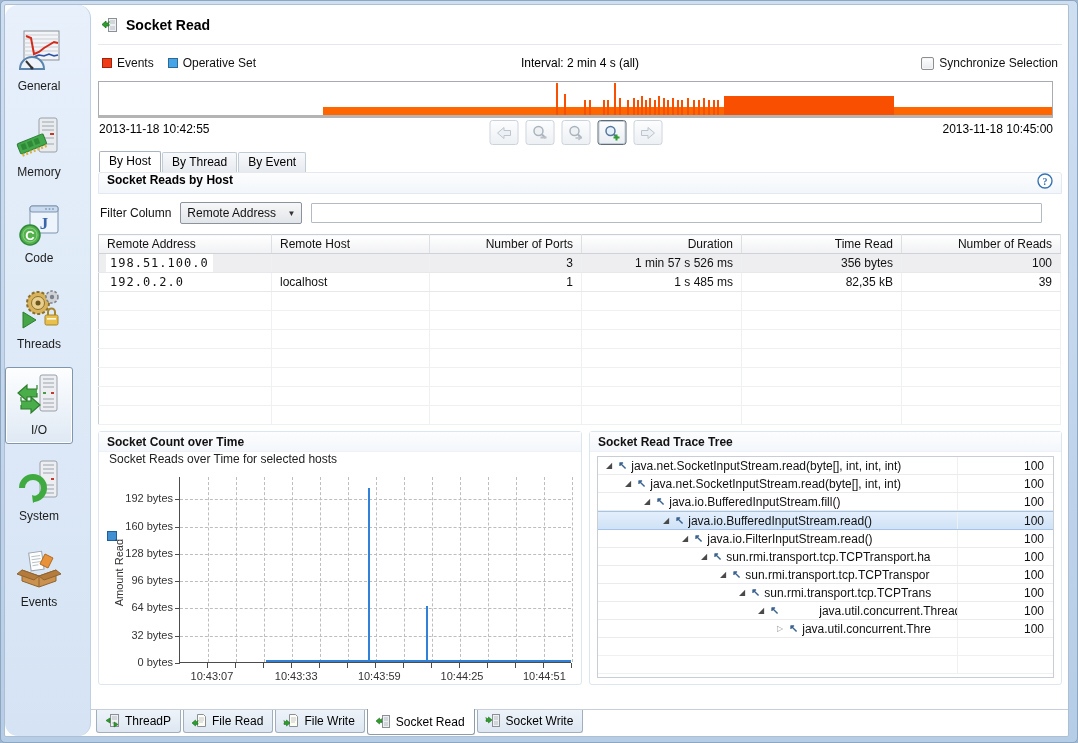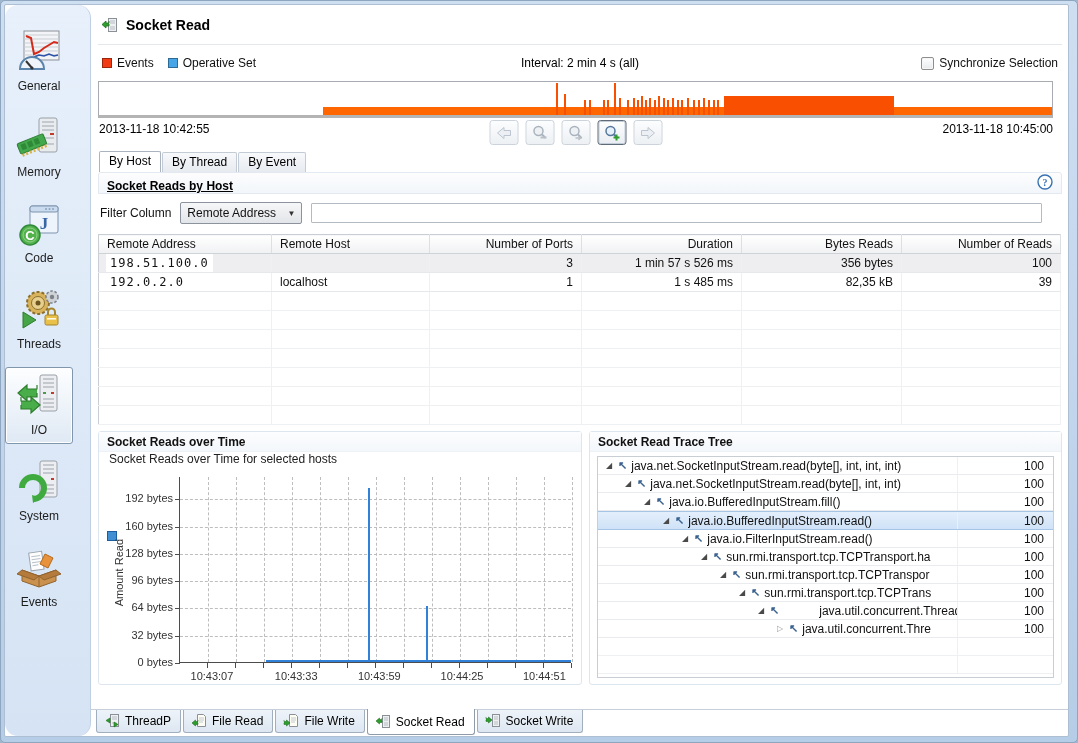--- a/index.html
+++ b/index.html
@@ -50,23 +50,23 @@
   .nav-buttons { position:absolute; top:2px; left:50%; transform:translateX(-50%); display:flex; gap:7px; }
   .nav-btn { width:29px; height:25px; border:1px solid #ccd3db; border-radius:3px;
     background:linear-gradient(180deg,#fcfdfe,#edf0f4); display:flex; align-items:center; justify-content:center; }
   .nav-btn.enabled { border:1px solid #5f6b78; box-shadow:0 0 0 1px #c2cdd8 inset; background:linear-gradient(180deg,#fefefe,#e9edf2); }
 
   .view-tabs { height:22px; flex:none; display:flex; align-items:flex-end; padding-left:1px; gap:1px; }
   .vtab { padding:2px 9px 3px 9px; border:1px solid #c3cbd5; border-bottom:none; border-radius:2px 2px 0 0;
     background:linear-gradient(180deg,#f7f9fb,#e7eaef); color:#000; }
   .vtab.active { background:#fff; border-color:#aab4c0; padding-bottom:4px; font-weight:normal; }
 
-  .section-band { height:22px; flex:none; display:flex; align-items:flex-end; padding:0 8px;
+  .section-band { height:22px; flex:none; display:flex; align-items:flex-start; padding:0 8px;
     background:linear-gradient(180deg,#fdfdfe,#f2f6fa); border:1px solid #e3e9f0; border-radius:3px 3px 0 0;
-    font-weight:bold; color:#000;text-decoration:underline; }
+    font-weight:bold; color:#000; }
   .section-band .help { margin-left:auto; }
 
   .filter-row { height:38px; flex:none; display:flex; align-items:center; padding-left:2px; }
   .filter-label { margin-right:9px; }
   .dropdown { width:122px; height:22px; border:1px solid #8c939c; border-radius:2px;
     background:linear-gradient(180deg,#f6f7f8,#e2e5e9); display:flex; align-items:center; padding:0 6px; gap:4px; }
   .dropdown .arr { margin-left:auto; font-size:8px; color:#333; }
   .filter-input { flex:1; height:20px; margin:0 20px 0 9px; border:1px solid #b4bac2; border-radius:1px;
     font-family:"Liberation Sans",sans-serif; font-size:12px; padding:0 4px; outline:none; }
 
@@ -372,21 +372,21 @@
             <col style="width:160px">
             <col style="width:160px">
             <col style="width:159px">
           </colgroup>
       <thead>
         <tr>
           <th>Remote Address</th>
           <th>Remote Host</th>
           <th class="r">Number of Ports</th>
           <th class="r">Duration</th>
-          <th class="r">Bytes Reads</th>
+          <th class="r">Time Read</th>
           <th class="r">Number of Reads</th>
         </tr>
       </thead>
       <tbody>
         <tr class="data selected">
           <td><span class="ipv">198.51.100.0</span></td>
           <td></td>
           <td class="r">3</td>
           <td class="r">1 min 57 s 526 ms</td>
           <td class="r">356 bytes</td>
@@ -456,21 +456,21 @@
               <td></td>
               <td></td>
             </tr>
       </tbody>
     </table>
 
     <div class="bottom-row">
 
       <div class="panel chart-panel">
         <div class="pband">
-          <span>Socket Reads over Time</span>
+          <span>Socket Count over Time</span>
         </div>
         <div class="chart-sub">Socket Reads over Time for selected hosts</div>
         <div class="chart-area" id="chart-area">
           <span class="chart-legend-sq"></span>
           <span class="ylabel-rot">Amount Read</span>
           <div class="plot" id="reads-plot">
                 <div class="gridline-h" style="top: 158.7px;"></div>
                 <div class="gridline-h" style="top: 131.4px;"></div>
                 <div class="gridline-h" style="top: 104.1px;"></div>
                 <div class="gridline-h" style="top: 76.8px;"></div>

